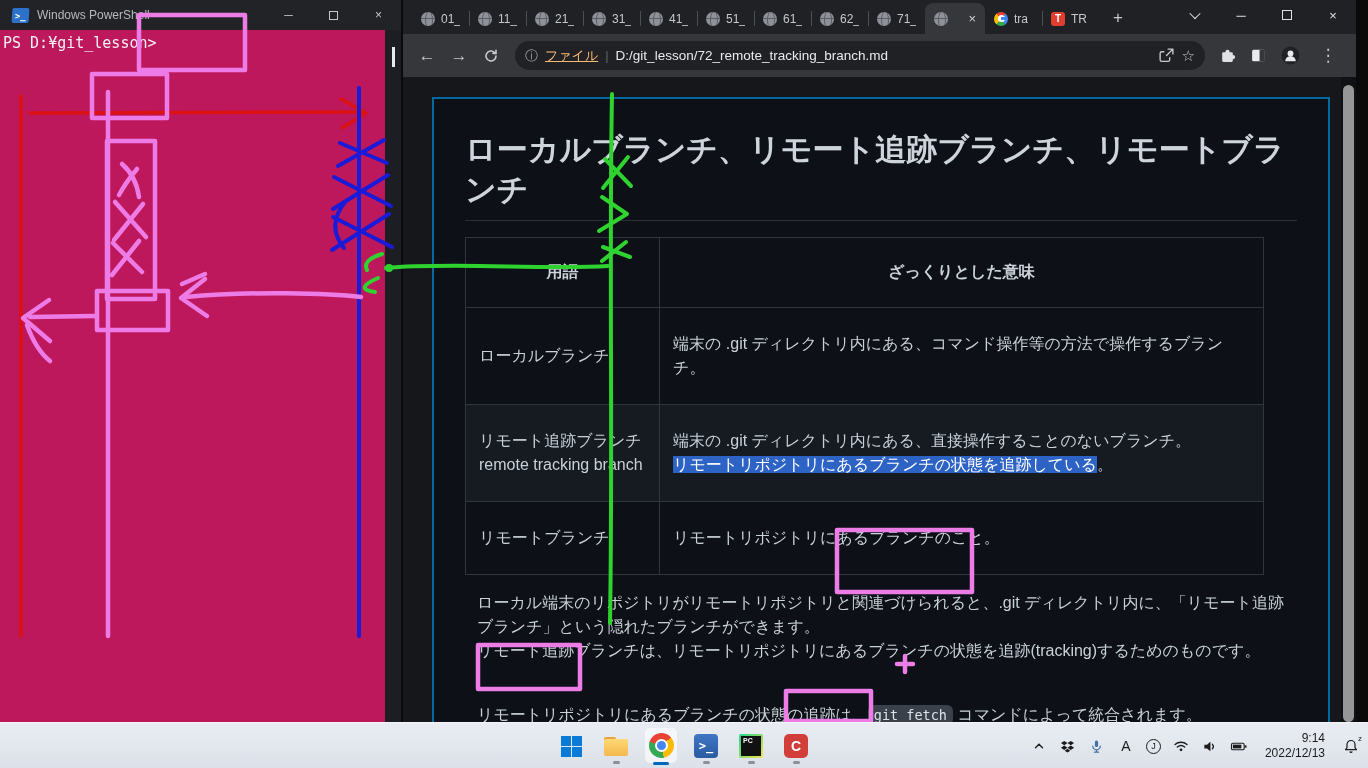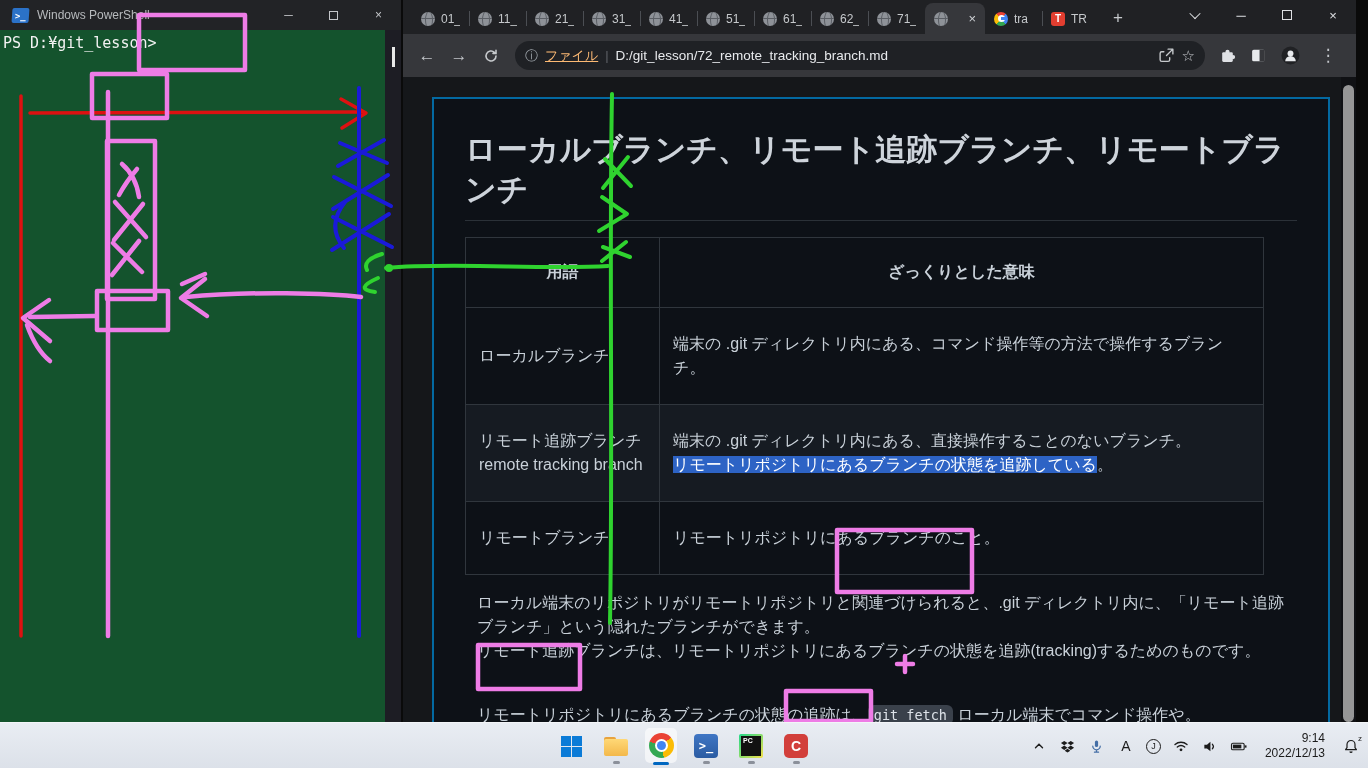--- a/index.html
+++ b/index.html
@@ -11,21 +11,21 @@
   #ps-window { position:absolute; left:0; top:0; width:401px; height:722px; background:#0a2352; }
   .ps-titlebar { height:30px; background:#222326; display:flex; align-items:center; padding-left:12px; gap:8px; }
   .ps-appicon { width:17px; height:15px; background:#2b72c8; border-radius:2px; color:#fff;
                 font-size:9px; font-weight:bold; display:flex; align-items:center; justify-content:center;
                 font-family:"DejaVu Sans Mono",monospace; transform:skewX(-4deg); }
   .ps-title { color:#b7babd; font-size:12px; }
   .ps-controls { margin-left:auto; display:flex; height:30px; }
   .ps-ctl { width:45px; height:30px; display:flex; align-items:center; justify-content:center;
             color:#c4c6c9; font-size:12px; }
   .ps-ctl .sq { width:9px; height:9px; border:1px solid #c4c6c9; }
-  .ps-body { position:relative; height:692px; background:#14532d; }
+  .ps-body { position:relative; height:692px; background:#be185d; }
   .ps-prompt { position:absolute; left:3px; top:4px; color:#f2f2f2; font-size:15px;
                font-family:"DejaVu Sans Mono",monospace; white-space:pre; }
   .ps-scrolltrack { position:absolute; right:0; top:0; width:16px; height:100%; background:#1d1d24; }
   .ps-thumb { position:absolute; left:7px; top:17px; width:3px; height:20px; background:#e8e8e8; }
 
   
   #browser { position:absolute; left:403px; top:0; width:953px; height:722px; background:#202124; }
   .tabstrip { height:34px; background:#202124; display:flex; align-items:flex-end; padding-left:9px; }
   .tab { height:31px; display:flex; align-items:center; gap:6px; padding:0 9px; min-width:0;
          color:#c6c9cc; font-size:12px; position:relative; }
@@ -291,21 +291,21 @@
             <td>リモートリポジトリにあるブランチのこと。</td>
           </tr>
         </tbody>
           </table>
         <p>
           <span>ローカル端末のリポジトリがリモートリポジトリと関連づけられると、.git ディレクトリ内に、「リモート追跡ブランチ」という隠れたブランチができます。</span><br>
           <span>リモート追跡ブランチは、リモートリポジトリにあるブランチの状態を追跡(tracking)するためのものです。</span>
         </p>
         <p>
           <br>
-          <span>リモートリポジトリにあるブランチの状態の追跡は、</span><code class="inline">git fetch</code><span> ローカル端末でコマンド操作や。</span><br>
+          <span>リモートリポジトリにあるブランチの状態の追跡は、</span><code class="inline">git fetch</code><span> コマンドによって統合されます。</span><br>
           <code class="inline">git fetch</code><span> コマンドは、リモートリポジトリから最新のコミット履歴を取得し、リモート追跡ブランチの内容を更新します。</span>
         </p>
         <p>
           <span>ローカル端末でコマンド操作や Pycharm 等の IDE の操作で更新される git のリポジトリは、リモート追跡ブランチと </span><code class="inline">git merge</code><span> コマンドによって統合されます。(補足1)</span>
         </p>
         <p>
           <span>リモートリポジトリの内容を更新するには、</span><code class="inline">git push</code><span> コマンドを使います。(補足2)</span>
         </p>
       </div>
       <div class="b-scrolltrack">

